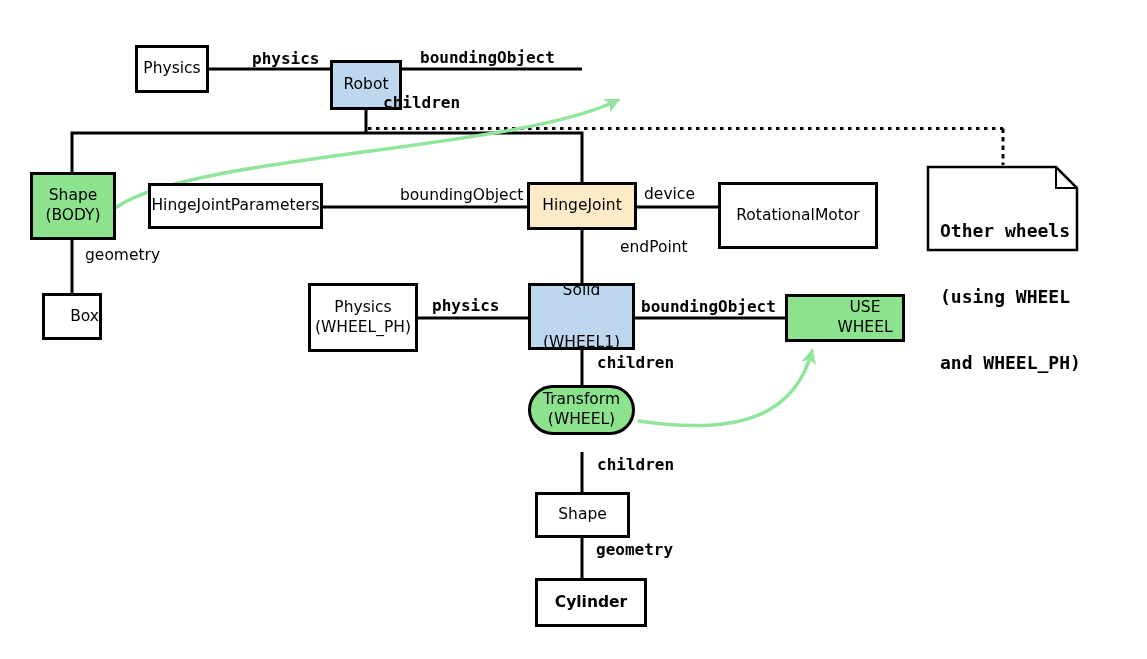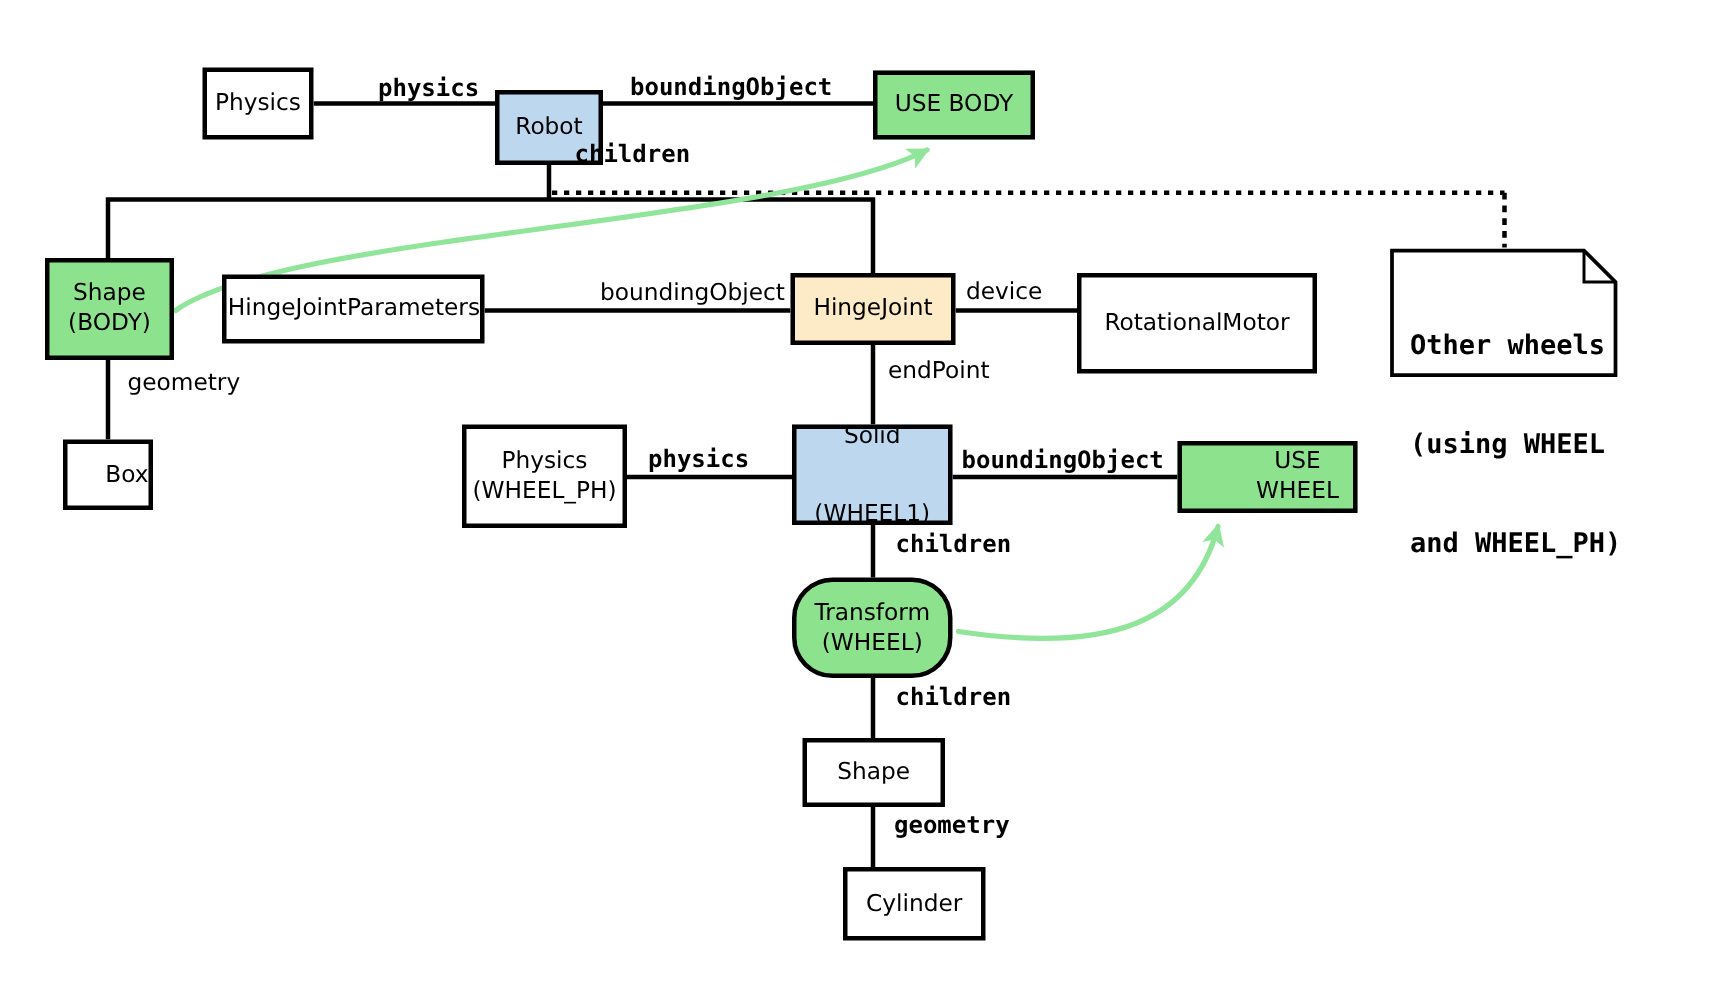--- a/index.html
+++ b/index.html
@@ -72,34 +72,31 @@
   </svg>
 
   <div class="node" style="left:135px;top:45px;width:74px;height:48px;">
     <span>Physics</span>
   </div>
 
   <div class="node blue" style="left:330px;top:44px;width:72px;height:50px;margin-top:16px;">
     <span>Robot</span>
   </div>
 
-  <div class="node green" style="left:582px;top:47px;width:108px;height:46px;">
-    <span>USE BODY</span>
-  </div>
 
   <div class="node green" style="left:30px;top:172px;width:86px;height:68px;">
     <span>Shape</span>
     <span>(BODY)</span>
   </div>
 
   <div class="node" style="left:42px;top:293px;width:60px;height:47px;align-items:flex-end;">
     <span>Box</span>
   </div>
 
-  <div class="node" style="left:148px;top:183px;width:175px;height:46px;align-items:flex-end;">
+  <div class="node" style="left:148px;top:183px;width:175px;height:46px;">
     <span>HingeJointParameters</span>
   </div>
 
   <div class="node cream" style="left:527px;top:182px;width:110px;height:48px;">
     <span>HingeJoint</span>
   </div>
 
   <div class="node" style="left:718px;top:182px;width:160px;height:67px;">
     <span>RotationalMotor</span>
   </div>
@@ -111,45 +108,45 @@
 
   <div class="node blue" style="left:528px;top:283px;width:107px;height:67px;gap:32px;">
     <span>Solid</span>
     <span>(WHEEL1)</span>
   </div>
 
   <div class="node green" style="left:785px;top:294px;width:120px;height:48px;padding-left:40px;">
     <span>USE WHEEL</span>
   </div>
 
-  <div class="node green" style="left:528px;top:385px;width:107px;height:67px;border-radius:27px;">
+  <div class="node green" style="left:528px;top:385px;width:107px;height:50px;border-radius:27px;">
     <span>Transform</span>
     <span>(WHEEL)</span>
   </div>
 
   <div class="node" style="left:535px;top:492px;width:95px;height:46px;">
     <span>Shape</span>
   </div>
 
-  <div class="node" style="left:562px;top:578px;width:95px;height:49px;">
+  <div class="node" style="left:535px;top:578px;width:112px;height:49px;font-weight:bold;">
     <span>Cylinder</span>
   </div>
 
   <div class="ml" style="left:252px;top:49px;">physics</div>
   <div class="ml" style="left:420px;top:48px;">boundingObject</div>
   <div class="ml" style="left:383px;top:93px;">children</div>
   <div class="ml" style="left:432px;top:296px;">physics</div>
   <div class="ml" style="left:641px;top:297px;">boundingObject</div>
   <div class="ml" style="left:597px;top:353px;">children</div>
   <div class="ml" style="left:597px;top:455px;">children</div>
   <div class="ml" style="left:596px;top:540px;">geometry</div>
 
   <div class="sl" style="left:400px;top:186px;">boundingObject</div>
   <div class="sl" style="left:644px;top:185px;">device</div>
-  <div class="sl" style="left:592px;top:238px;">endPoint</div>
+  <div class="sl" style="left:620px;top:238px;">endPoint</div>
   <div class="sl" style="left:85px;top:246px;">geometry</div>
 
   <div class="notetext">
     <div>Other wheels</div>
     <div>(using WHEEL</div>
     <div>and WHEEL_PH)</div>
   </div>
 
 </div>
 

